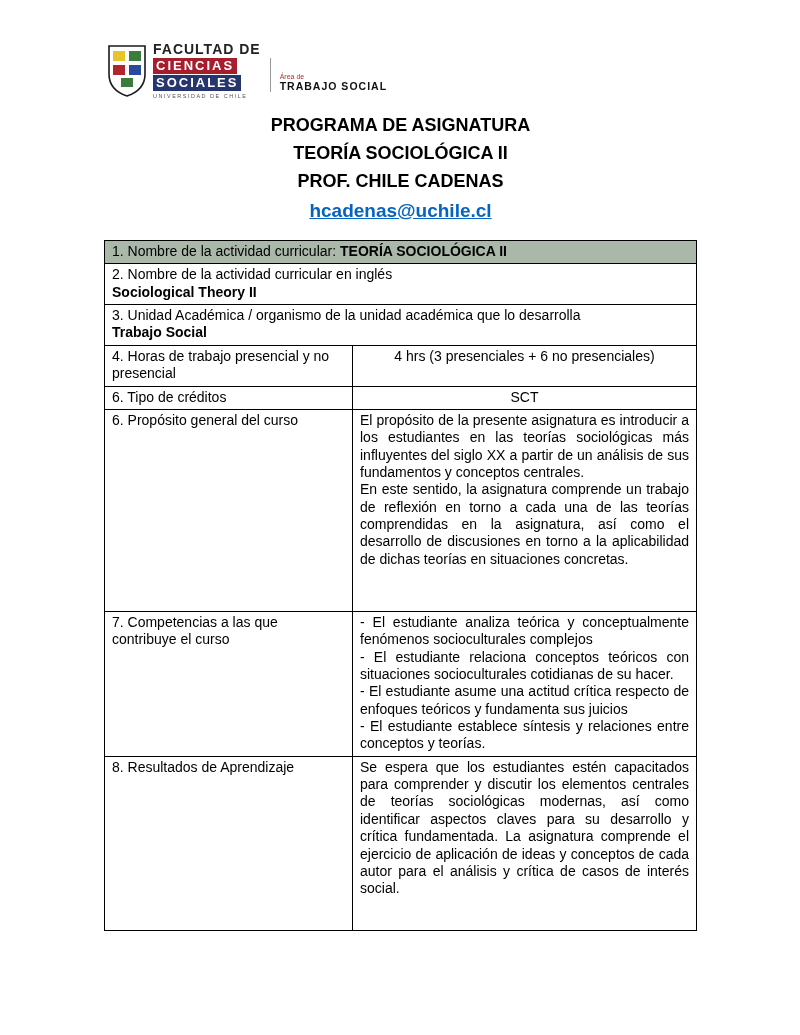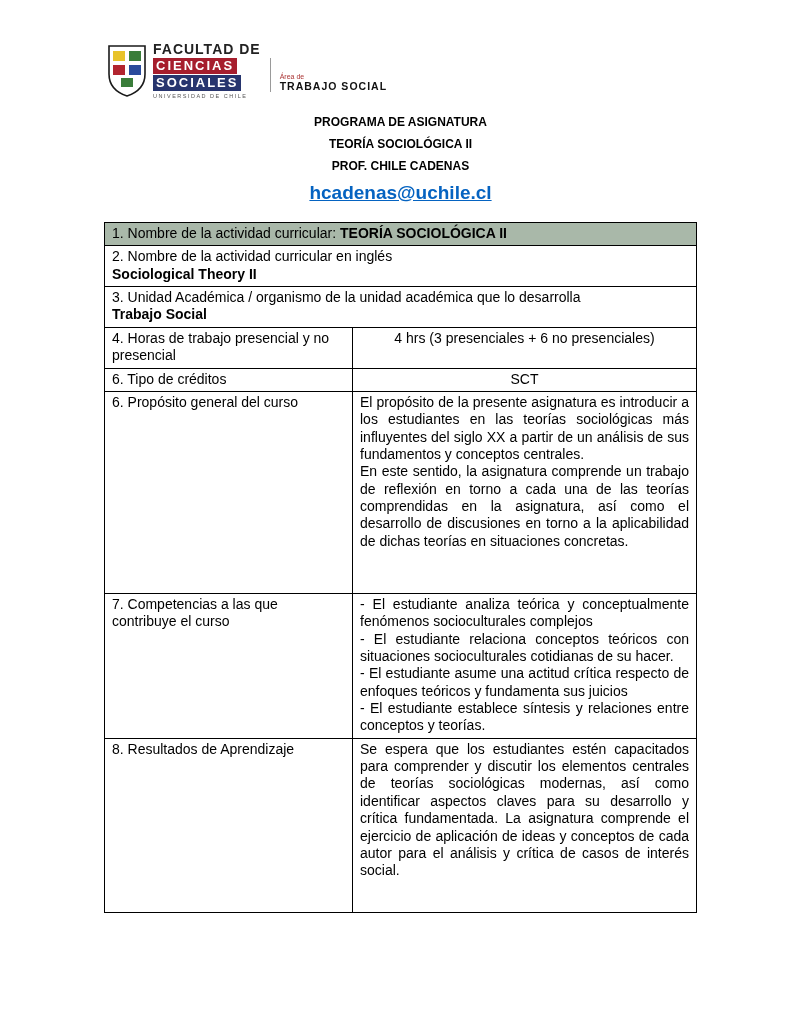--- a/index.html
+++ b/index.html
@@ -21,21 +21,21 @@
   .bar-red{background:var(--logo-red);}
   .bar-blue{background:var(--logo-blue);}
   .logo-univ{font-size:5.5px;letter-spacing:1.5px;color:#555;margin-top:2px;}
   .logo-divider{width:1px;background:#9a9a9a;height:34px;margin:8px 9px 0 9px;}
   .area-block{align-self:flex-end;margin-bottom:8px;}
   .area-prefix{font-size:7px;color:#a33;line-height:1;}
   .area-name{font-size:10.5px;font-weight:bold;letter-spacing:1px;color:#111;}
 
   
   .titles{text-align:center;margin-top:16px;}
-  .titles .t{font-size:12px;font-weight:bold;line-height:1.0;margin-bottom:10px;}
+  .titles .t{font-size:18px;font-weight:bold;line-height:1.0;margin-bottom:10px;}
   .email{display:inline-block;font-size:19px;font-weight:bold;color:var(--link-color);text-decoration:underline;margin-bottom:6px;cursor:pointer;}
 
   
   table.doc-table{width:100%;border-collapse:collapse;margin-top:12px;font-size:14px;line-height:1.24;padding-left:17px;}
   .doc-table td{border:1px solid #000;vertical-align:top;padding:2px 7px 3px 7px;}
   .doc-table .shaded{background:var(--header-row-bg);}
   .doc-table .bold{font-weight:bold;}
   .doc-table .center{text-align:center;}
   .doc-table .just{text-align:justify;}
   .doc-table p{margin:0;}

